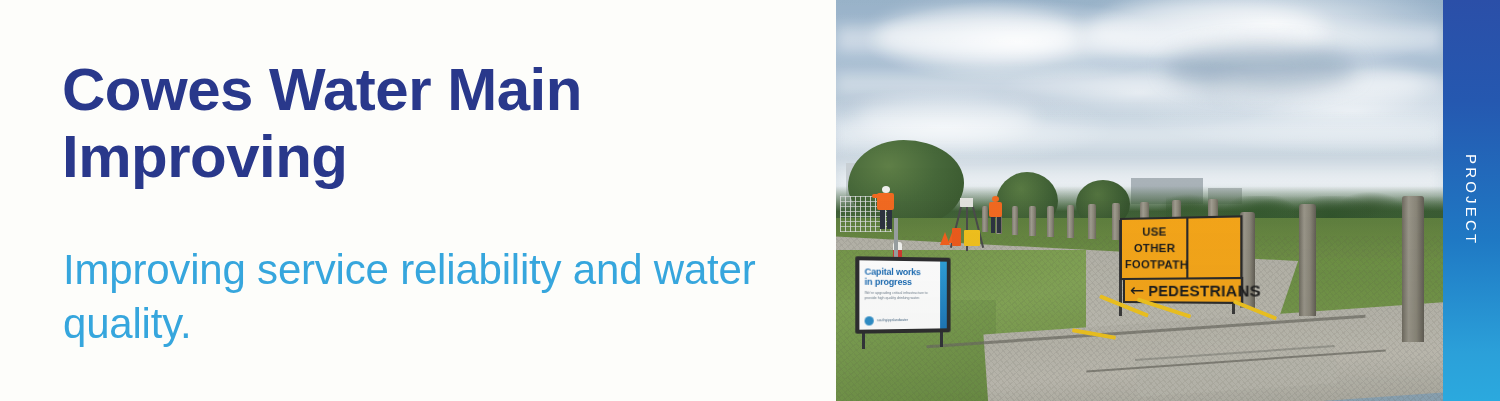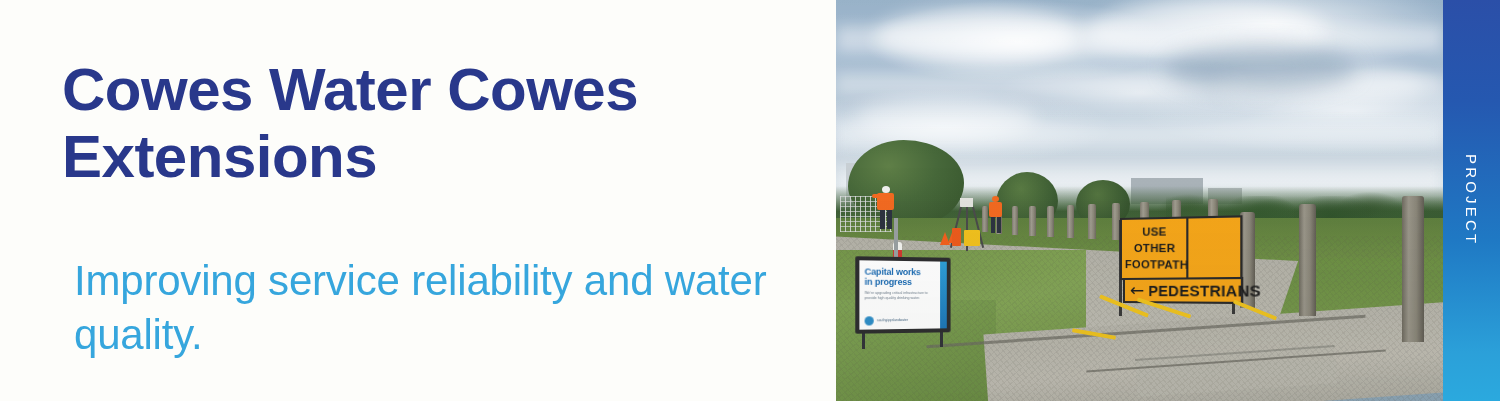--- a/index.html
+++ b/index.html
@@ -39,21 +39,21 @@
     font-family: "Liberation Sans", sans-serif;
     font-weight: bold;
     font-size: 60px;
     line-height: 1.12;
     letter-spacing: -0.5px;
     color: #29388b;
     max-width: 620px;
   }
 
   .subhead {
-    margin: 12px;
+    margin: 1px;
     padding-top: 52px;
     font-family: "Liberation Sans", sans-serif;
     font-weight: normal;
     font-size: 42px;
     line-height: 1.28;
     letter-spacing: -0.2px;
     color: #36a6dd;
     max-width: 720px;
   }
 
@@ -534,21 +534,21 @@
     text-orientation: mixed;
     white-space: nowrap;
   }
 </style>
 </head>
 <body>
 
 <div class="banner">
 
   <div class="text-panel">
-    <h1 class="headline">Cowes Water Cowes Extensions</h1>
+    <h1 class="headline">Cowes Water Main Improving</h1>
     <p class="subhead">Improving service reliability and water quality.</p>
   </div>
 
   <div class="photo">
 
     <div class="sky"></div>
     <div class="cloud-band cb1"></div>
     <div class="cloud-band cb2"></div>
     <div class="cloud-band cb3"></div>
     <div class="cloud-band cb4"></div>

